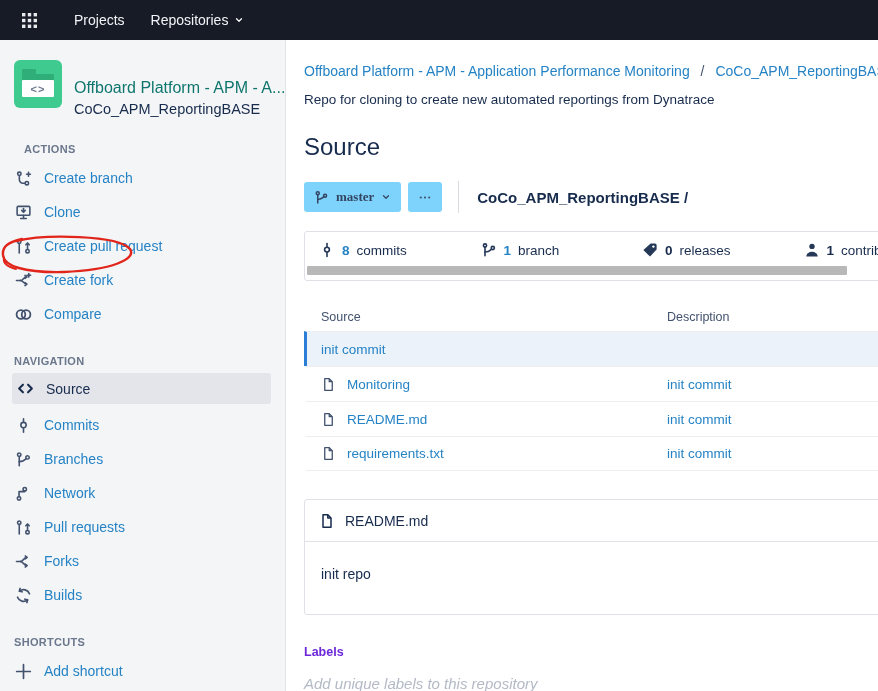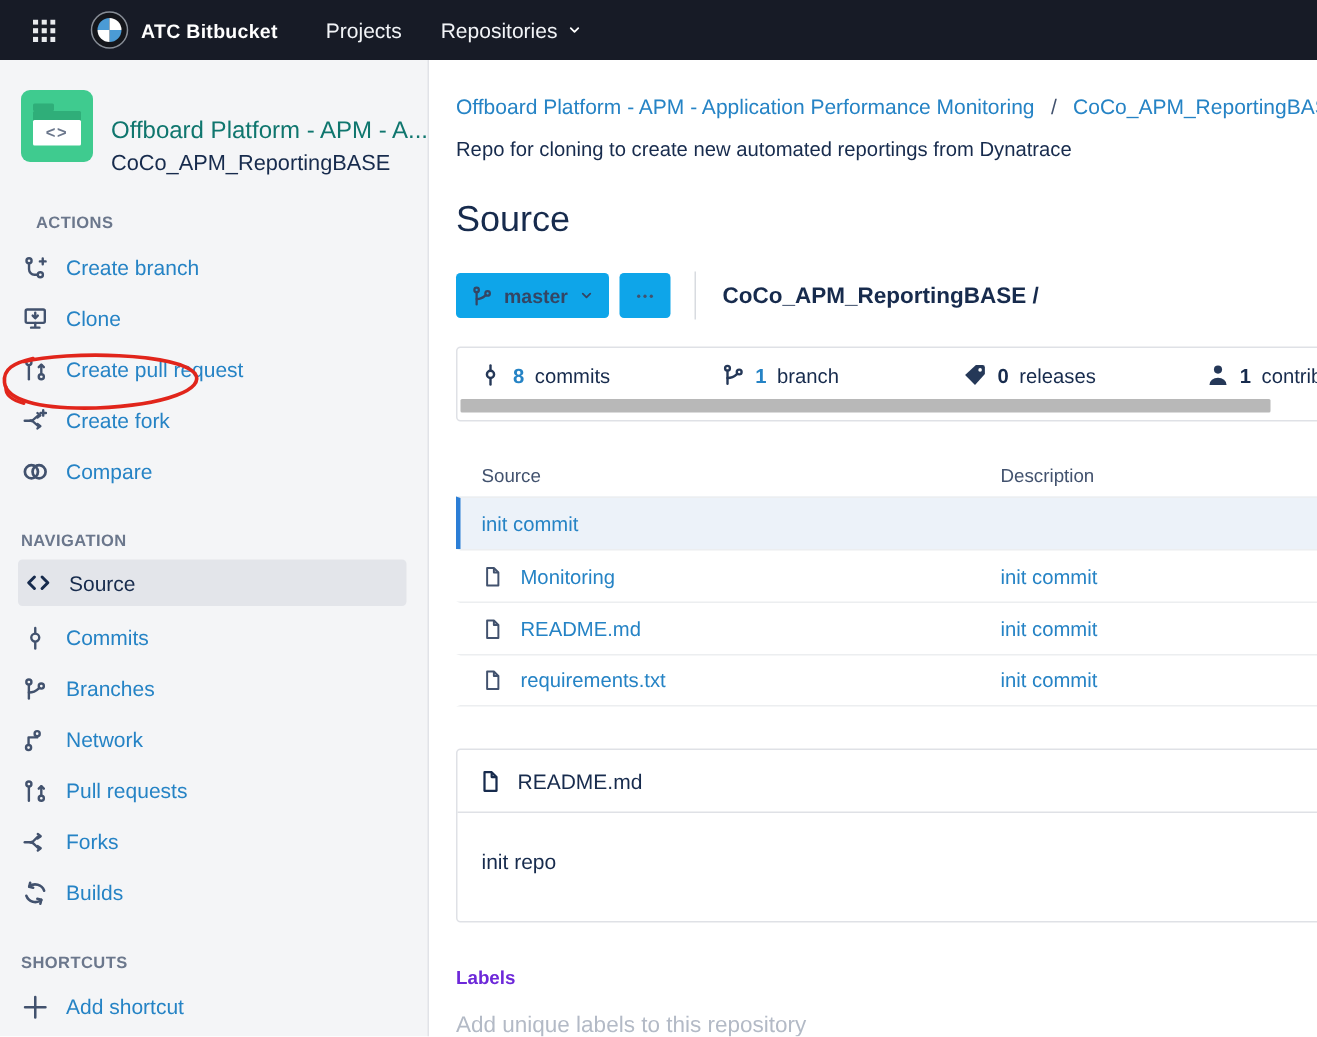--- a/index.html
+++ b/index.html
@@ -38,22 +38,22 @@
   .annotation-svg { position:absolute; left:0; top:192px; pointer-events:none; }
 
   
   .breadcrumb { margin-top:23px; font-size:14px; white-space:nowrap; }
   .breadcrumb a { color:#2583c5; text-decoration:none; cursor:pointer; }
   .breadcrumb .sep { color:#42526e; margin:0 7px; }
   .repo-desc { margin-top:13px; font-size:13.5px; color:#172b4d; white-space:nowrap; }
   .page-title { margin-top:26px; font-size:24px; font-weight:normal; color:#172b4d; }
 
   .toolbar { margin-top:20px; display:flex; align-items:center; height:32px; }
-  .btn { background:#0ea5e9; border:none; border-radius:3px; height:30px; display:flex; align-items:center; gap:7px;
-         padding:0 10px; font-size:13px; color:#344563; font-weight:bold; cursor:pointer; font-family:Liberation Sans, sans-serif; }
+  .btn { background:#7dd3fc; border:none; border-radius:3px; height:30px; display:flex; align-items:center; gap:7px;
+         padding:0 10px; font-size:13px; color:#344563; font-weight:bold; cursor:pointer; font-family:Liberation Serif, serif; }
   .btn-more { margin-left:7px; width:34px; justify-content:center; }
   .toolbar-divider { width:1px; height:32px; background:#d8dbe0; margin:0 18px 0 16px; }
   .path { font-size:15px; font-weight:bold; color:#172b4d; white-space:nowrap; }
 
   .stats-box { margin-top:18px; width:662px; height:50px; border:1px solid #dfe1e6; border-radius:3px; position:relative;
                display:flex; align-items:flex-start; padding:10px 0 0 14px; }
   .stat { display:flex; align-items:center; gap:7px; width:187px; font-size:13.5px; cursor:pointer; white-space:nowrap; }
   .stat .num { font-weight:bold; }
   .stat .num.link { color:#2583c5; }
   .stat .num.plain { color:#172b4d; }
@@ -70,51 +70,41 @@
   .ft-name a, .ft-desc a { color:#2583c5; text-decoration:none; cursor:pointer; }
   .file-ic { display:flex; align-items:center; }
 
   .readme { margin-top:28px; width:662px; border:1px solid #dfe1e6; border-radius:3px; }
   .readme-head { height:42px; display:flex; align-items:center; gap:10px; padding-left:14px; border-bottom:1px solid #dfe1e6;
                  font-size:14px; color:#172b4d; }
   .readme-body { padding:24px 14px 32px 16px; font-size:14px; color:#172b4d; }
 
   .labels-sec { margin-top:30px; }
   .labels-title { font-size:12.5px; font-weight:bold; color:#6d28d9; }
-  .labels-placeholder { margin-top:16px; font-size:15px; color:#b3bac6; cursor:text; }
+  .labels-placeholder { margin-top:16px; font-size:15px; color:#b3bac6; cursor:text;font-style:italic; }
 </style>
 </head>
 <body>
 
 <div class="topbar">
   <div class="grid-btn">
     <svg width="15" height="15" viewBox="0 0 15 15">
       <g fill="#e8eaee">
         <rect x="0" y="0" width="3.4" height="3.4"></rect>
           <rect x="5.8" y="0" width="3.4" height="3.4"></rect>
           <rect x="11.6" y="0" width="3.4" height="3.4"></rect>
         <rect x="0" y="5.8" width="3.4" height="3.4"></rect>
           <rect x="5.8" y="5.8" width="3.4" height="3.4"></rect>
           <rect x="11.6" y="5.8" width="3.4" height="3.4"></rect>
         <rect x="0" y="11.6" width="3.4" height="3.4"></rect>
           <rect x="5.8" y="11.6" width="3.4" height="3.4"></rect>
           <rect x="11.6" y="11.6" width="3.4" height="3.4"></rect>
       </g>
     </svg>
   </div>
-  <div class="brand">
-    <svg width="26" height="26" viewBox="0 0 26 26">
-      <circle cx="13" cy="13" r="12" fill="#14161b" stroke="#878d96" stroke-width="1"></circle>
-      <path d="M13 13 L5 13 A8 8 0 0 1 13 5 Z" fill="#4b9bd5"></path>
-      <path d="M13 13 L13 5 A8 8 0 0 1 21 13 Z" fill="#ffffff"></path>
-      <path d="M13 13 L21 13 A8 8 0 0 1 13 21 Z" fill="#4b9bd5"></path>
-      <path d="M13 13 L13 21 A8 8 0 0 1 5 13 Z" fill="#ffffff"></path>
-    </svg>
-    <span class="brand-name">ATC Bitbucket</span>
-  </div>
   <div class="top-nav">
     <span class="top-nav-item">Projects</span>
     <span class="top-nav-item">
       <span>Repositories</span>
       <svg width="10" height="8" viewBox="0 0 16 16">
         <path d="M3 5.5 L8 10.5 L13 5.5" fill="none" stroke="#ffffff" stroke-width="2.4" stroke-linecap="round" stroke-linejoin="round"></path>
       </svg>
     </span>
   </div>
 </div>

